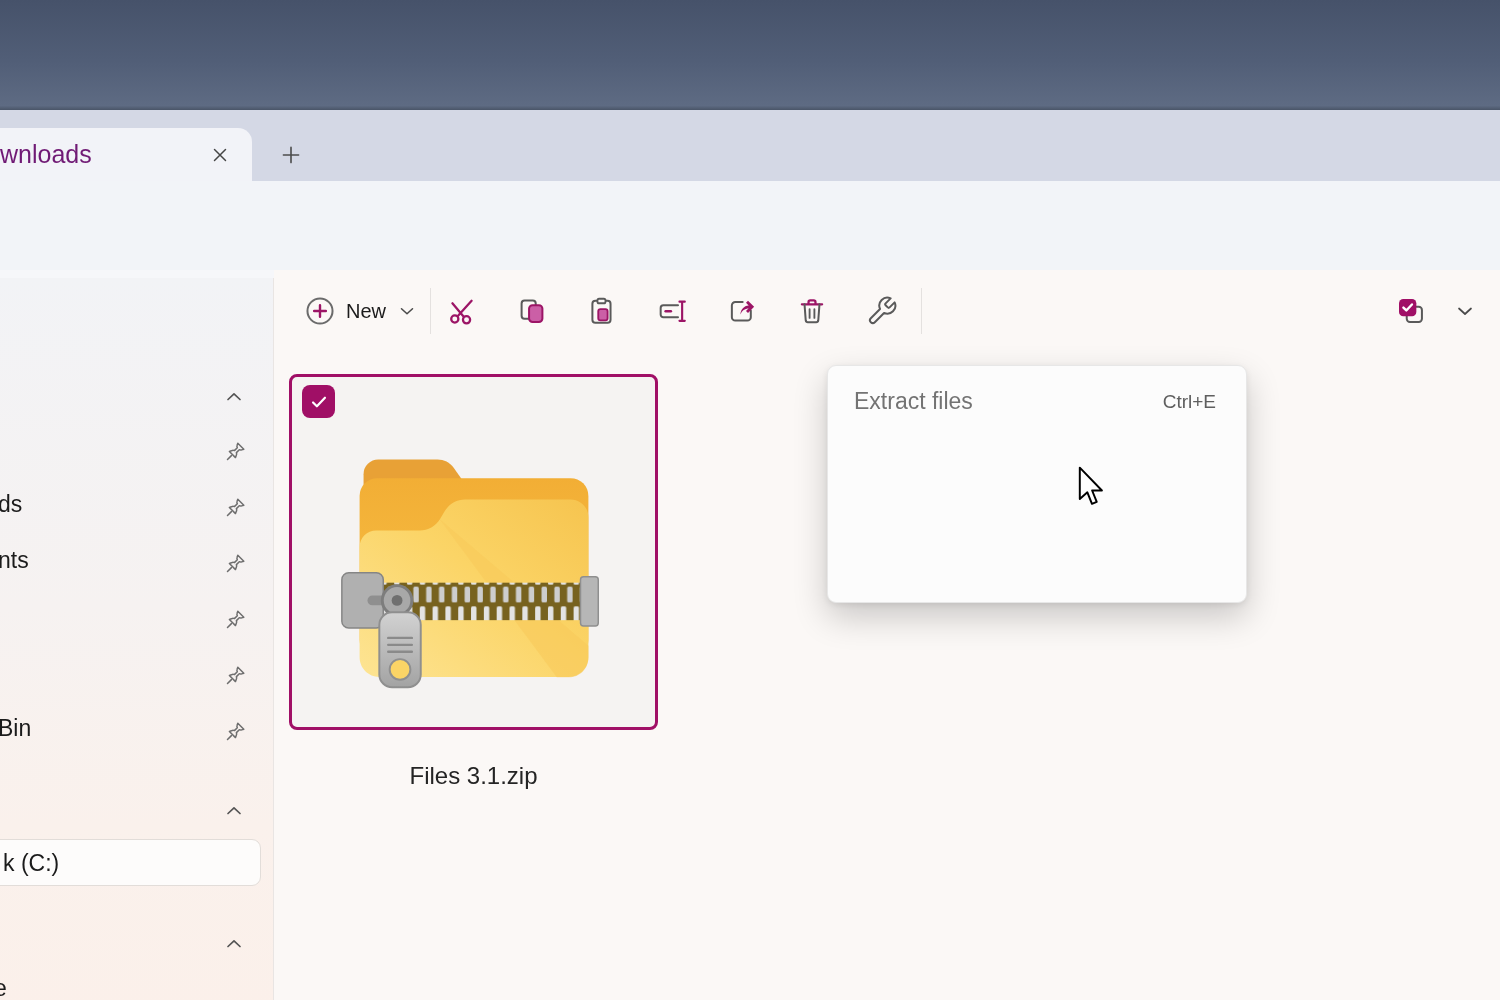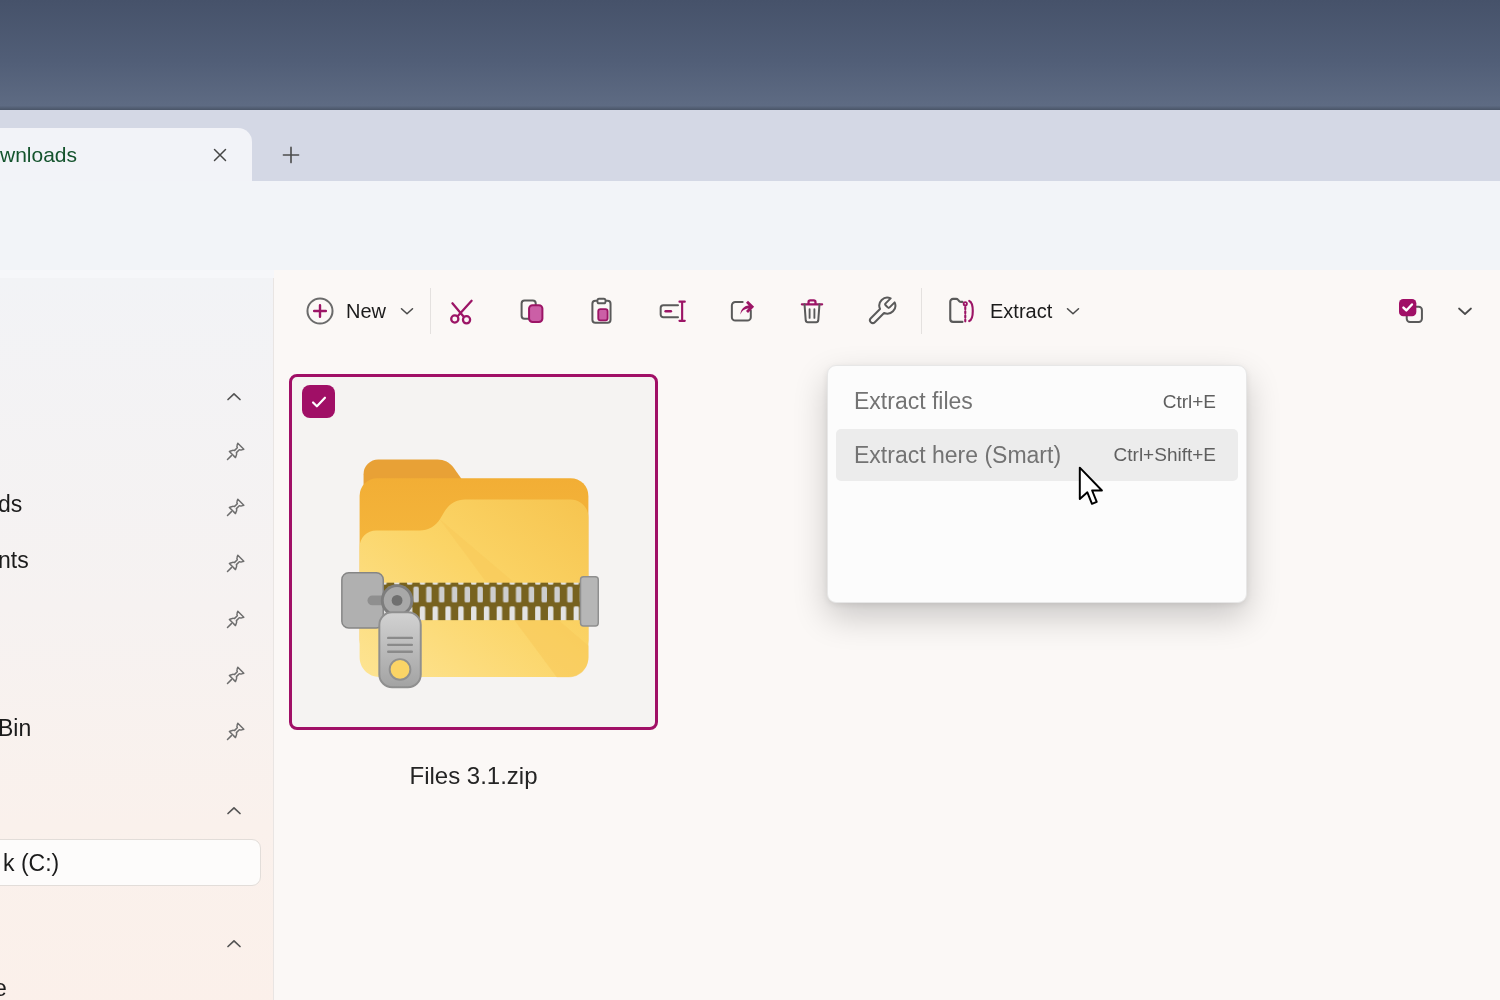--- a/index.html
+++ b/index.html
@@ -10,21 +10,21 @@
   
   .titlebar { position:absolute; left:0; top:0; width:1500px; height:110px;
     background:linear-gradient(180deg,#46526a 0%,#515e77 55%,#5e6b83 96%,#4a5568 100%); }
 
   
   .tabstrip { position:absolute; left:0; top:110px; width:1500px; height:71px; background:#d4d8e5; }
   .tabstrip-right-round { position:absolute; left:252px; top:110px; width:1248px; height:71px;
     background:#d4d8e5; border-radius:0 0 0 16px; }
   .tab { position:absolute; left:-40px; top:128px; width:292px; height:53px; background:#f2f3f8;
     border-radius:14px 14px 0 0; display:flex; align-items:center; }
-  .tab-title { margin-left:40px; font-size:21px; color:#14532d; white-space:nowrap; }
+  .tab-title { margin-left:40px; font-size:25px; color:#701a75; white-space:nowrap; }
   .tab-close { position:absolute; right:14px; top:50%; transform:translateY(-50%); width:36px; height:36px;
     border:none; background:transparent; display:flex; align-items:center; justify-content:center; border-radius:6px; cursor:default; }
   .newtab { position:absolute; left:270px; top:134px; width:42px; height:42px; border:none; background:transparent;
     display:flex; align-items:center; justify-content:center; border-radius:6px; }
 
   
   .navbar { position:absolute; left:0; top:181px; width:1500px; height:89px; background:#f2f4f8; }
   .nav-btn { position:absolute; top:203px; width:44px; height:44px; border:none; background:transparent;
     display:flex; align-items:center; justify-content:center; border-radius:6px; }
   .nav-up { left:-4px; } .nav-refresh { left:58px; }
@@ -281,32 +281,20 @@
           </svg>
       </button>
       <button class="tb-icon-btn">
         <svg width="32" height="32" viewBox="0 0 24 24" fill="none" stroke="#5a5a5a" stroke-width="1.5" stroke-linecap="round" stroke-linejoin="round">
             <path d="M14.7 6.3a1 1 0 0 0 0 1.4l1.6 1.6a1 1 0 0 0 1.4 0l3.77-3.77a6 6 0 0 1-7.94 7.94l-6.91 6.91a2.12 2.12 0 0 1-3-3l6.91-6.91a6 6 0 0 1 7.94-7.94l-3.76 3.76z"></path>
           </svg>
       </button>
 
       <div class="tsep" style="margin-left:4px;"></div>
 
-      <button class="tb-group" style="margin-left:12px;">
-        <svg width="34" height="34" viewBox="0 0 24 24" fill="none">
-            <path d="M11.6 5.6h-1c-.5 0-.9-.2-1.2-.5l-1-1.1c-.3-.4-.8-.6-1.3-.6H5a2 2 0 0 0-2 2v12.3a2 2 0 0 0 2 2h6.6" stroke="#5a5a5a" stroke-width="1.5" stroke-linecap="round"></path>
-            <circle cx="13.6" cy="6.9" r="1.15" stroke="#9c1566" stroke-width="1.3"></circle>
-            <path d="M13.6 9.3v1.4M13.6 12.2v1.4M13.6 15.1v1.4M13.6 18v1.3" stroke="#9c1566" stroke-width="1.5" stroke-linecap="round"></path>
-            <path d="M16.4 4.9c1.7.7 2.5 3 2.5 7.1s-.8 6.4-2.5 7.1" stroke="#9c1566" stroke-width="1.5" stroke-linecap="round"></path>
-          </svg>
-        <span class="tb-label">Extract</span>
-        <svg width="22" height="22" viewBox="0 0 24 24" fill="none" stroke="#4a4a4a" stroke-width="1.7" stroke-linecap="round" stroke-linejoin="round">
-            <path d="M6 9.5l6 5.5 6-5.5"></path>
-          </svg>
-      </button>
 
       <div class="right-tools">
         <button class="tb-icon-btn" style="margin:0;">
           <svg width="32" height="32" viewBox="0 0 24 24" fill="none">
               <rect x="8.8" y="8.8" width="11.4" height="11.4" rx="2.4" stroke="#5a5a5a" stroke-width="1.5"></rect>
               <rect x="3" y="3" width="13" height="13" rx="3.2" fill="#a00f66"></rect>
               <path d="M6.3 9.4l2.2 2.2 4.2-4.5" stroke="#ffffff" stroke-width="1.8" stroke-linecap="round" stroke-linejoin="round"></path>
             </svg>
         </button>
         <button class="tb-icon-btn" style="margin:0; width:38px;">
@@ -361,24 +349,20 @@
       </svg>
 
       <div class="tile-name">Files 3.1.zip</div>
     </div>
 
     <div class="menu">
       <div class="menu-item">
         <span class="mi-label">Extract files</span>
         <span class="mi-shortcut">Ctrl+E</span>
       </div>
-      <div class="menu-item hl">
-        <span class="mi-label">Extract here (Smart)</span>
-        <span class="mi-shortcut">Ctrl+Shift+E</span>
-      </div>
 
       <svg class="cursor" width="30" height="42" viewBox="0 0 19 30">
         <path d="M1.5 1.2v22.3l5.4-4.7 3.3 8.2 3.4-1.4-3.3-8.1h7z" fill="#ffffff" stroke="#000000" stroke-width="1.4" stroke-linejoin="round"></path>
       </svg>
     </div>
 
   </div>
 </div>
 
 </body></html>

